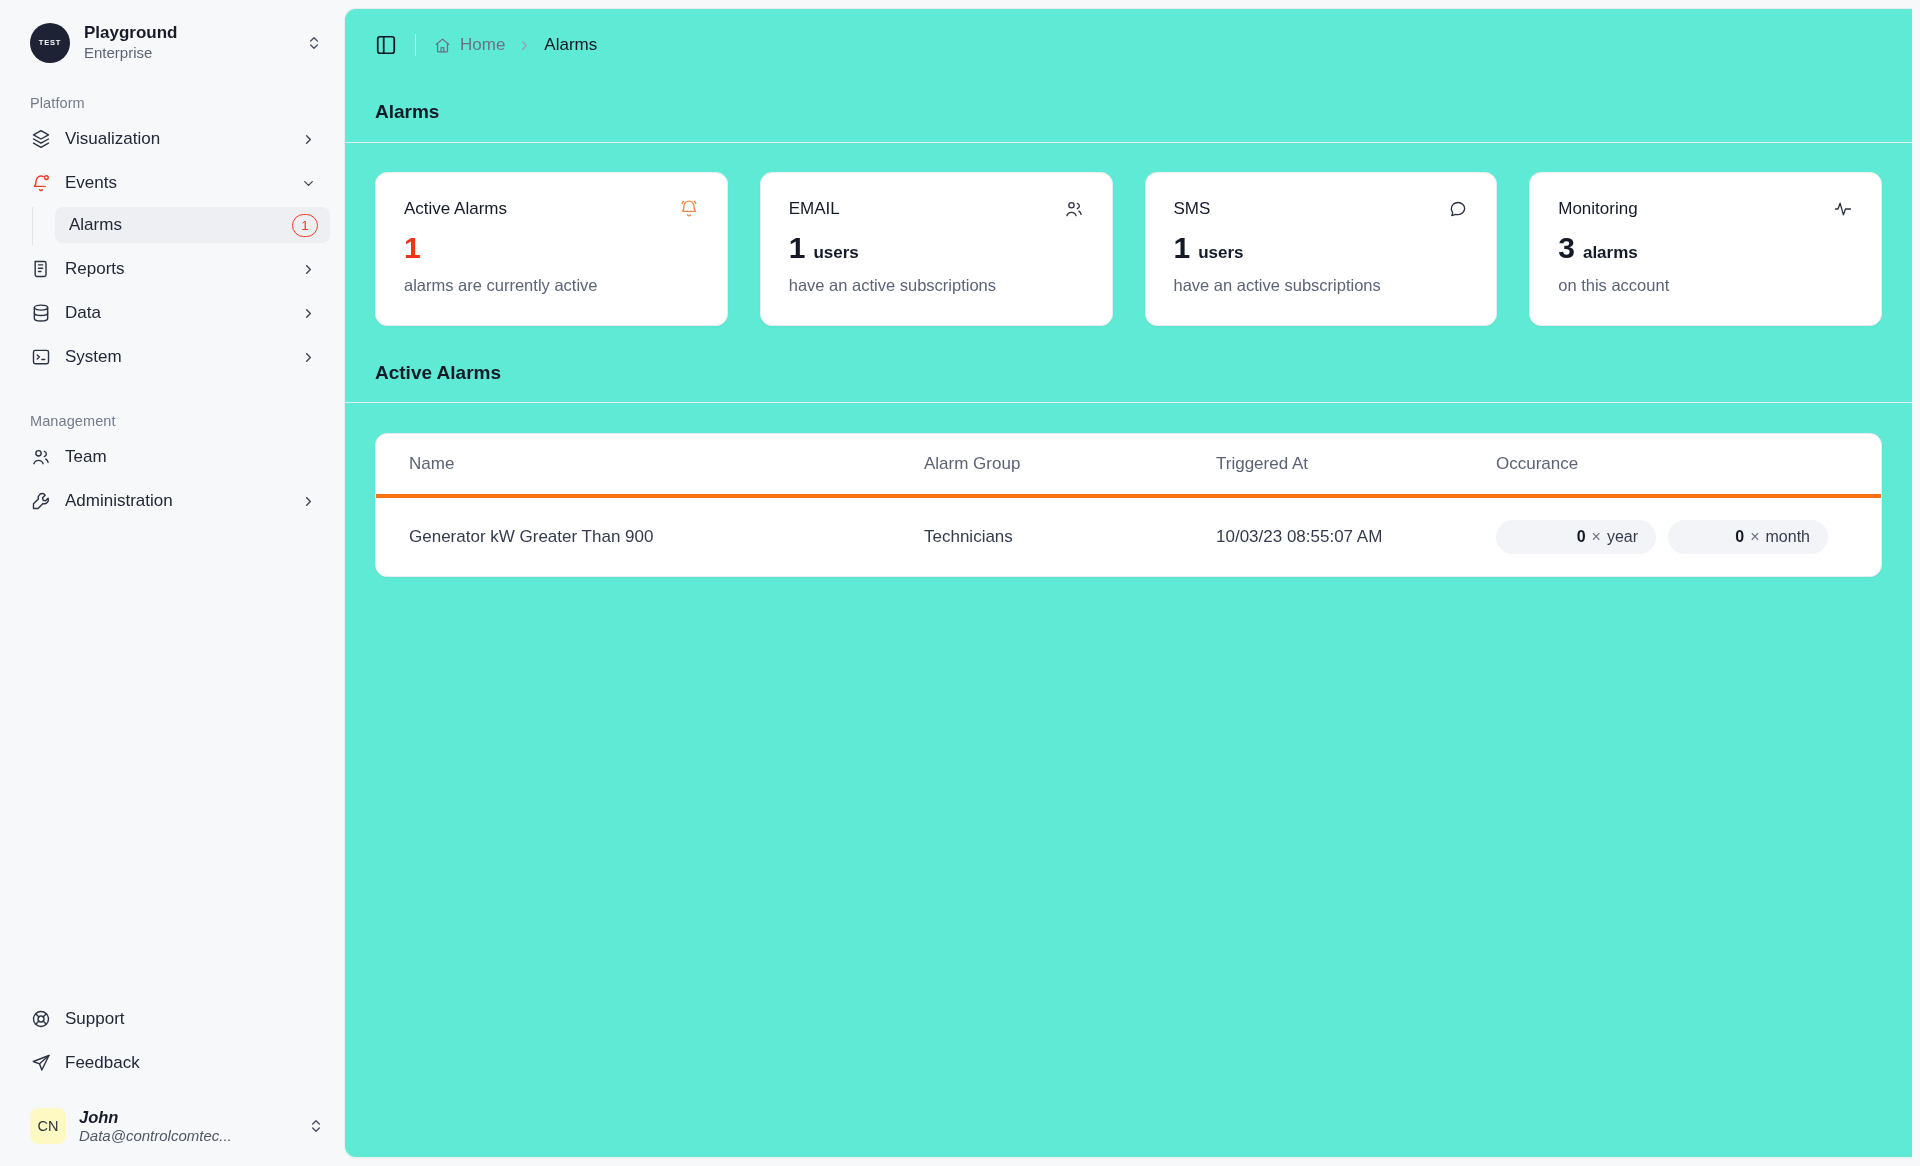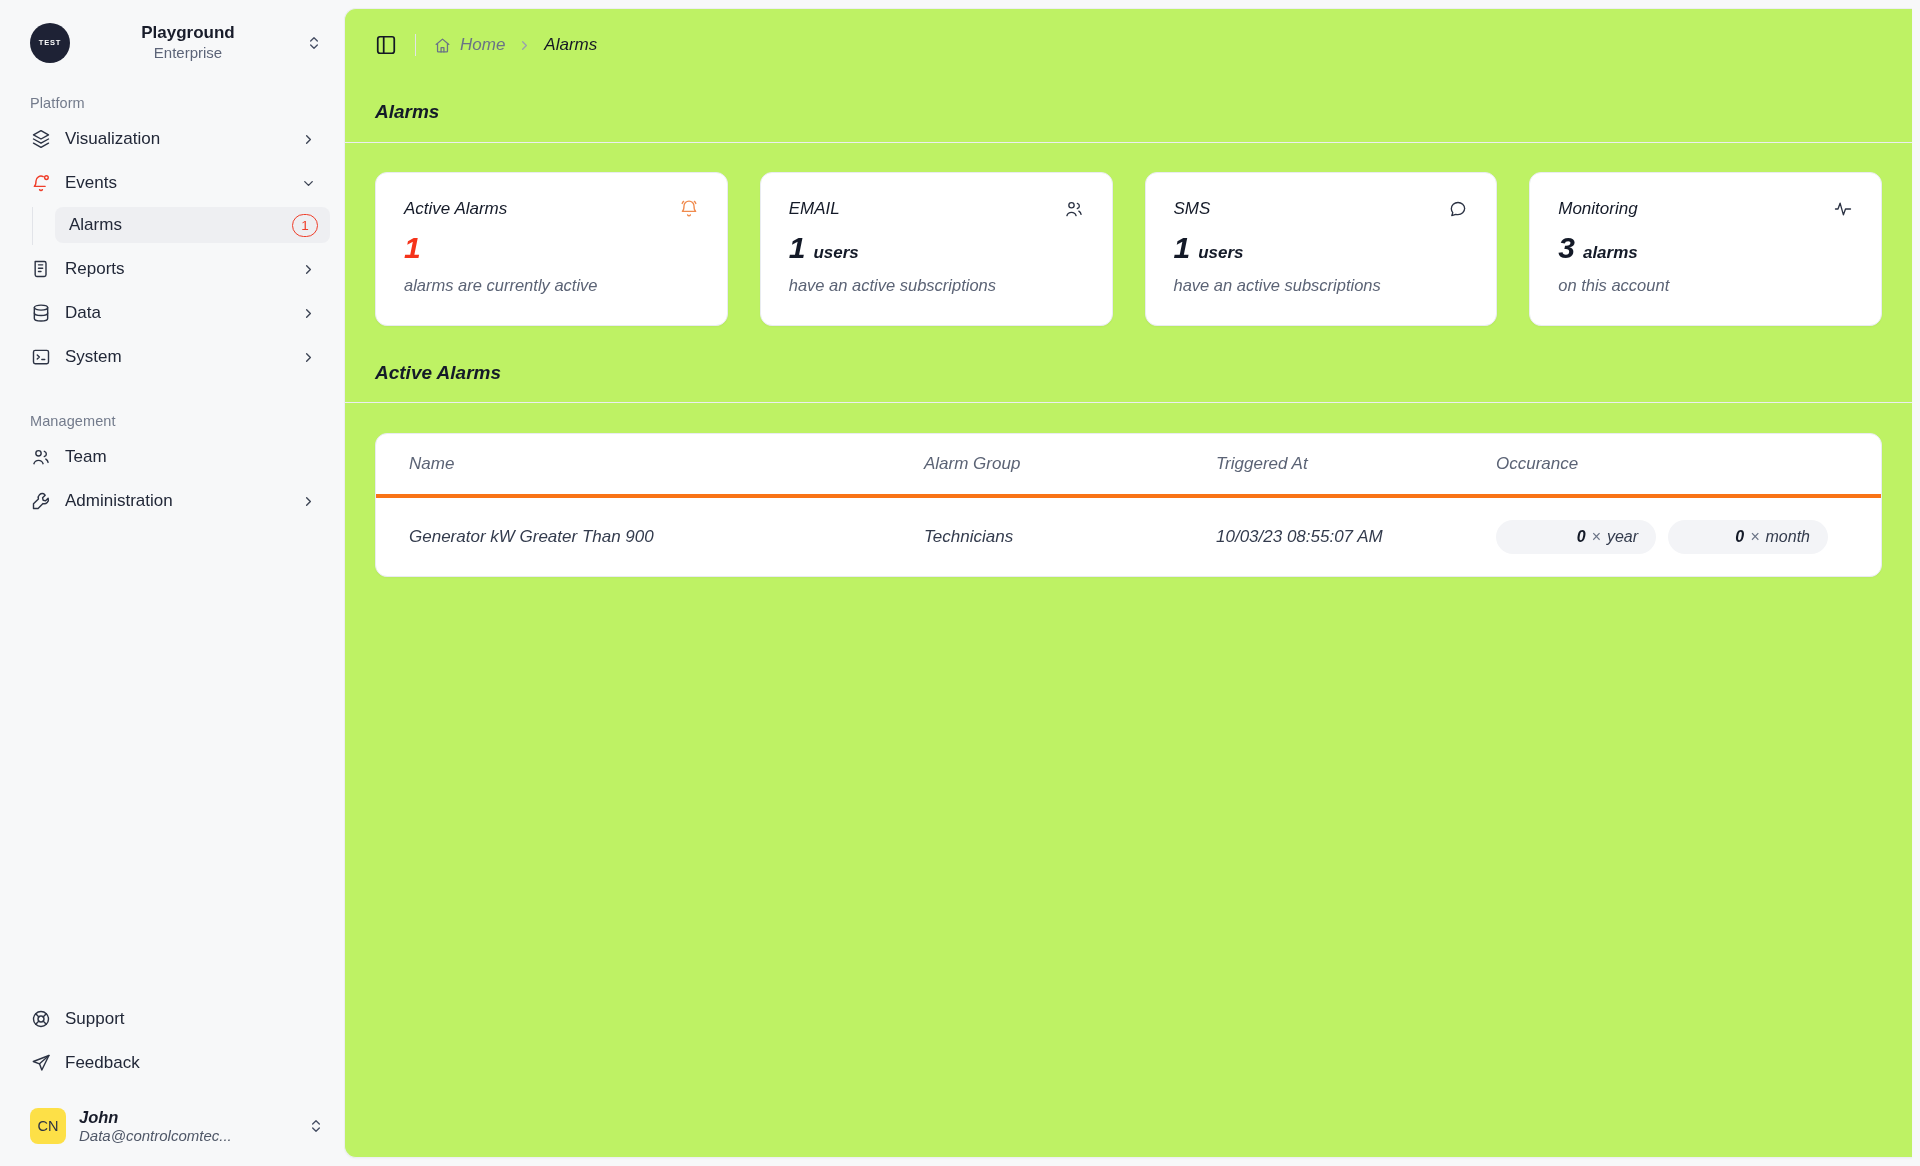--- a/index.html
+++ b/index.html
@@ -17,21 +17,20 @@
     width: 344px; height: 1166px;
     background: #f7f8f9;
     display: flex; flex-direction: column;
     flex: 0 0 344px;
     position: relative;
   }
   .org-switch {
     display: flex; align-items: center; gap: 14px;
     padding: 22px 22px 18px 30px;
     cursor: pointer;
-    text-align: center;
   }
   .org-logo {
     width: 40px; height: 40px; border-radius: 50%;
     background: #1e2235;
     display: flex; align-items: center; justify-content: center;
     flex: 0 0 40px;
   }
   .org-logo span {
     color: #ffffff; font-size: 7.5px; font-weight: bold; letter-spacing: .8px;
   }
@@ -83,39 +82,38 @@
 
   .sidebar-spacer { flex: 1; }
   .sidebar-bottom { padding: 0 14px 6px 14px; }
   .user-card {
     display: flex; align-items: center; gap: 13px;
     padding: 14px 20px 20px 30px;
     cursor: pointer;
   }
   .avatar {
     width: 36px; height: 36px; border-radius: 8px;
-    background: #fde047; color: #2b3243;
+    background: #fef9c3; color: #2b3243;
     display: flex; align-items: center; justify-content: center;
     font-size: 14.5px; flex: 0 0 36px;
   }
   .user-text { flex: 1; min-width: 0; line-height: 1.25; font-style: italic; }
   .user-name { font-size: 16.5px; font-weight: bold; color: #181c2a; }
   .user-email { font-size: 15px; color: #4f5767; white-space: nowrap; overflow: hidden; }
 
   
   .main {
     flex: 1; margin: 8px 8px 8px 0;
-    background: #bef264;
+    background: #5eead4;
     border-radius: 12px 0 0 12px;
     border: 1px solid #eceef1;
     border-right: none;
     display: flex; flex-direction: column;
     overflow: hidden;
     box-shadow: 0 1px 2px rgba(16,24,40,.03);
-    font-style: italic;
   }
   .topbar {
     height: 72px; flex: 0 0 72px;
     display: flex; align-items: center;
     padding: 0 30px;
     gap: 18px;
   }
   .panel-toggle { cursor: pointer; color: #141824; display: flex; }
   .vdivider { width: 1px; height: 22px; background: #e2e4e9; }
   .crumbs { display: flex; align-items: center; gap: 12px; font-size: 17px; }

